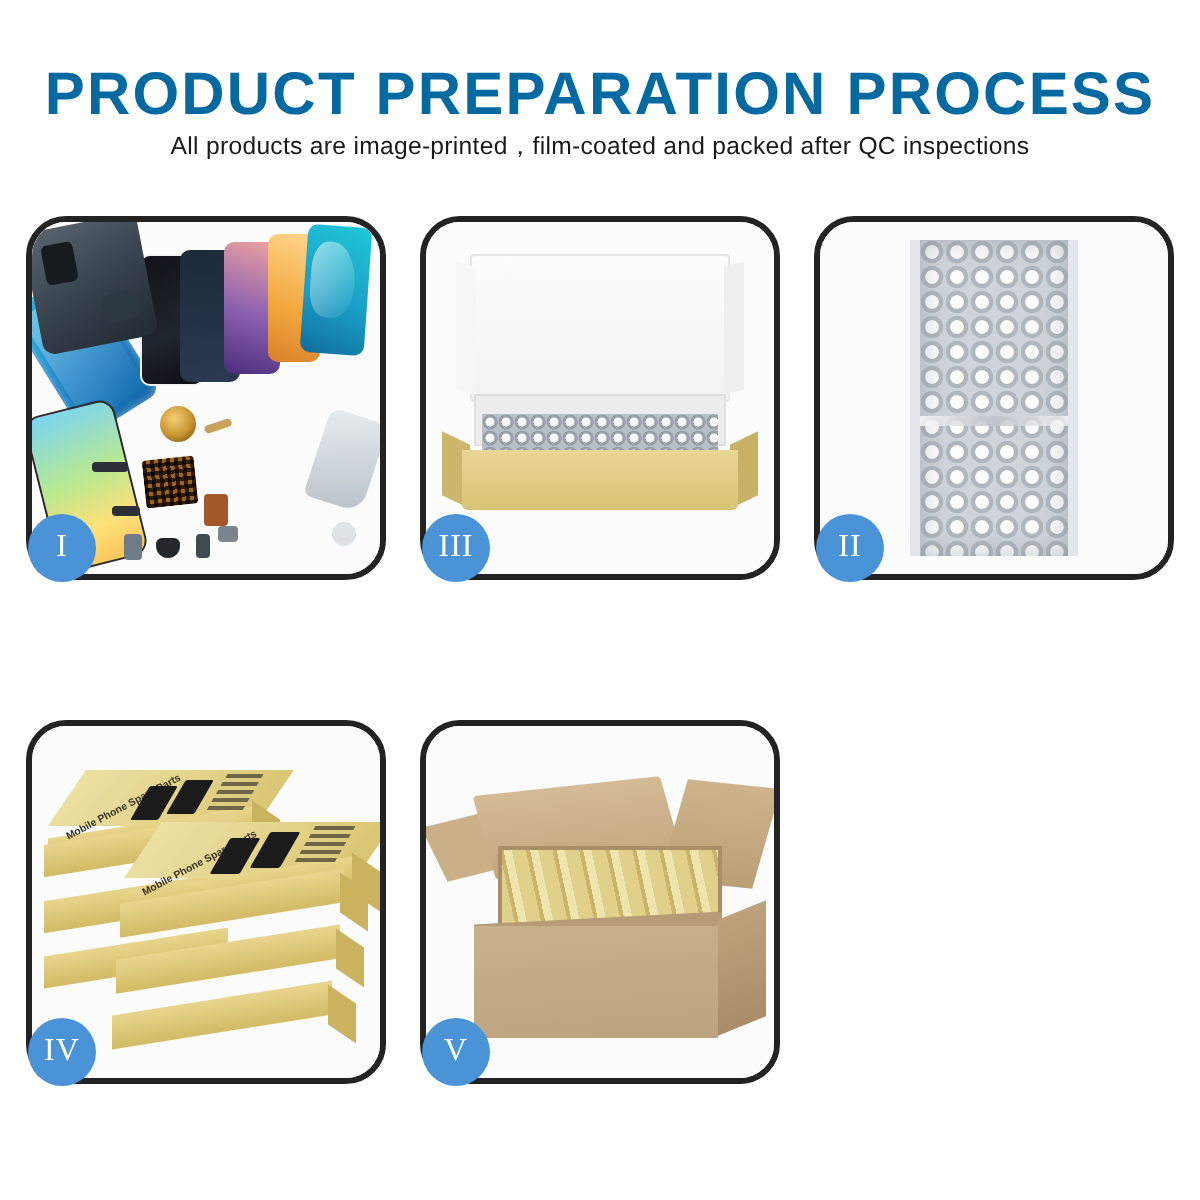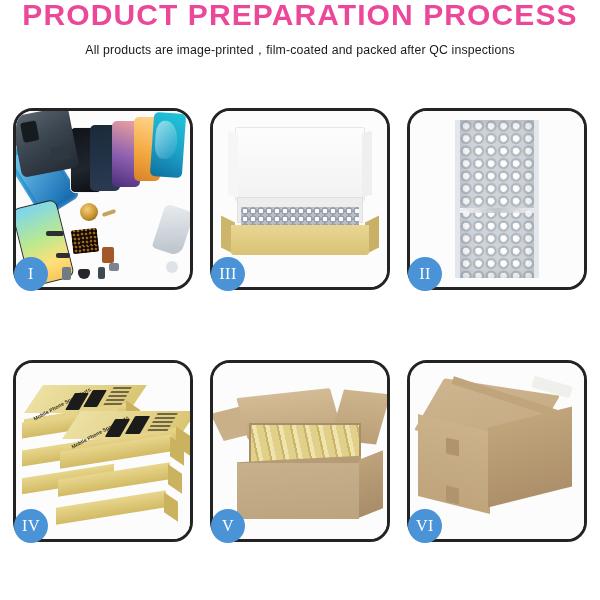--- a/index.html
+++ b/index.html
@@ -9,25 +9,25 @@
     background: #ffffff;
     font-family: "Liberation Sans", sans-serif;
     overflow: hidden;
   }
   #page { position: relative; width: 600px; height: 600px; background: #fff; }
 
   
   .header { position: absolute; left: 0; top: 0; width: 600px; text-align: center; }
   .title {
     font-size: 30px; font-weight: bold; letter-spacing: 1.1px;
-    color: #ec4899; line-height: 1; 
+    color: #0369a1; line-height: 1; margin-top: 33px;
     font-family: "Liberation Sans", sans-serif;
   }
   .subtitle {
-    font-size: 12.3px; color: #1a1a1a; margin-top: 12px;
+    font-size: 12.3px; color: #1a1a1a; margin-top: 2px;
     letter-spacing: .15px; font-family: "Liberation Sans", sans-serif;
   }
 
   
   .grid {
     position: absolute; left: 13px; top: 108px;
     width: 574px; height: 434px;
     display: grid;
     grid-template-columns: repeat(3, 180px);
     grid-template-rows: repeat(2, 182px);
@@ -436,27 +436,15 @@
         <div class="v-flap-right"></div>
         <div class="v-cavity"></div>
         <div class="v-contents"></div>
         <div class="v-toprim"></div>
         <div class="v-front"></div>
         <div class="v-side"></div>
       </div>
       <div class="badge">V</div>
     </div>
 
-    <div class="panel">
-      <div class="panel-inner">
-        <div class="c-tape"></div>
-        <div class="c-top"></div>
-        <div class="c-top-seam"></div>
-        <div class="c-left"></div>
-        <div class="c-right"></div>
-        <div class="c-tab c-tab-a"></div>
-        <div class="c-tab c-tab-b"></div>
-      </div>
-      <div class="badge">VI</div>
-    </div>
 
   </div>
 </div>
 
 </body></html>

